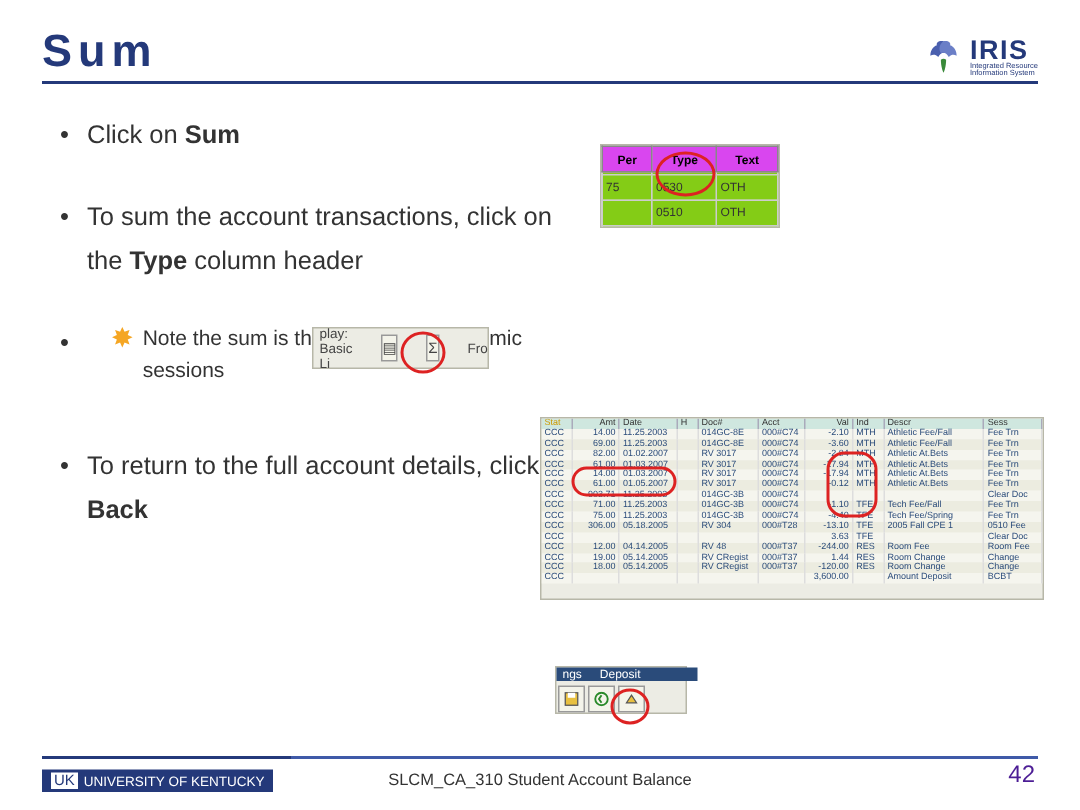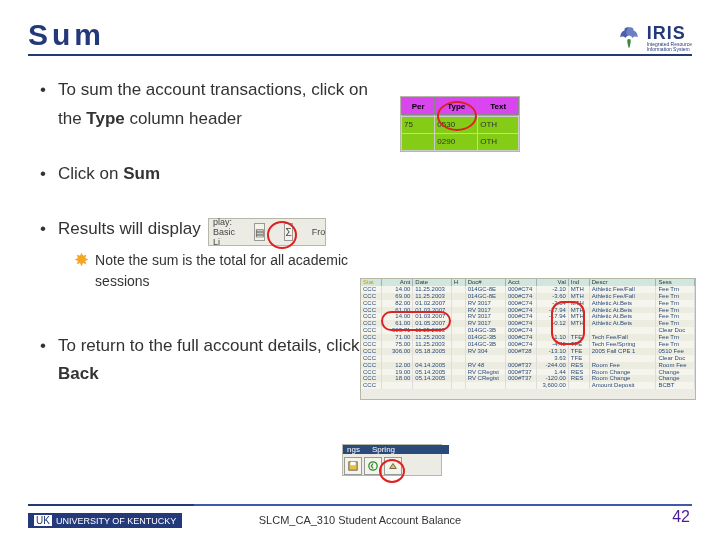--- a/index.html
+++ b/index.html
@@ -35,21 +35,21 @@
   .s3 .row span{border-right:1px solid #ddd;padding:0 2px;white-space:nowrap;color:#2a4b7a}
   .s3 .row:nth-child(odd){background:#f5f5ee}
   .s3 .row:nth-child(even){background:#ecece0}
   .s3 .c0{width:18px;color:#c90}.s3 .c1{width:30px;text-align:right}.s3 .c2{width:38px}
   .s3 .c3{width:10px}.s3 .c4{width:40px}.s3 .c5{width:30px}
   .s3 .c6{width:30px;text-align:right}.s3 .c7{width:18px}.s3 .c8{width:70px;color:#333}
   .s3 .c9{width:38px}
   .s3 .circ{border-radius:12px}
   .s3 .circA{left:20px;top:32px;width:66px;height:16px}
   .s3 .circB{left:190px;top:22px;width:30px;height:40px}
-  .shot.s4{left:342px;top:444px;width:100px;height:32px;display:flex;align-items:flex-end;padding:2px;gap:2px}
+  .shot.s4{left:370px;top:444px;width:88px;height:32px;display:flex;align-items:flex-end;padding:2px;gap:2px}
   .s4 .bar{width:100%;height:14px;background:linear-gradient(#2a4b7a,#2a4b7a);color:#fff;font-size:8px;display:flex;align-items:center;gap:12px;padding:0 4px}
   .s4 .tb{display:flex;gap:2px;padding:1px}
   .s4 .tb .tb-btn svg{width:10px;height:10px}
   .s4 .circ{left:36px;top:14px;width:22px;height:20px}
   
   .footer-line{position:absolute;left:28px;right:28px;bottom:34px;height:2px;background:linear-gradient(to right,#24397a 0,#24397a 25%,#3f5aa8 25%,#3f5aa8 100%)}
   .footer-logo{position:absolute;left:28px;bottom:12px;display:flex;align-items:center;gap:4px;color:#fff;background:#24397a;padding:2px 6px;font-size:9px}
   .footer-logo .uk{background:#fff;color:#24397a;font-weight:400;padding:0 2px;font-size:10px}
   .footer-center{position:absolute;left:0;right:0;bottom:14px;text-align:center;font-size:11px;color:#333}
   .footer-page{position:absolute;right:30px;bottom:14px;font-size:16px;color:#4c1d95}
@@ -69,28 +69,27 @@
       </svg>
       <div class="iris-text">
         <span class="big">IRIS</span>
         <span class="sm">Integrated Resource</span>
         <span class="sm">Information System</span>
       </div>
     </div>
   </div>
 
   <ul class="main">
+    <li>
+      <span>Click on </span><span class="bold">Sum</span>
+    </li>
     <li style="max-width:330px">
       <span>To sum the account transactions, click on the </span><span class="bold">Type</span><span> column header</span>
     </li>
-    <li>
-      <span>Click on </span><span class="bold">Sum</span>
-    </li>
     <li style="max-width:310px">
-      <span>Results will display</span>
       <div class="sub">
         <span class="star">✸</span>
         <span>Note the sum is the total for all academic sessions</span>
       </div>
     </li>
     <li style="margin-top:40px;max-width:310px">
       <span>To return to the full account details, click </span><span class="bold">Back</span>
     </li>
   </ul>
 
@@ -107,21 +106,21 @@
             <td></td>
             <td></td>
           </tr>
       <tr>
             <td>75</td>
             <td>0530</td>
             <td>OTH</td>
           </tr>
       <tr>
             <td></td>
-            <td>0290</td>
+            <td>0510</td>
             <td>OTH</td>
           </tr>
     </tbody>
       </table>
     <div class="circ"></div>
   </div>
 
   <div class="shot s2">
     <span>play: Basic Li</span>
     <span class="tb-btn">▤</span>
@@ -325,21 +324,21 @@
           <span class="c9">BCBT</span>
         </div>
       </div>
     <div class="circ circA"></div>
     <div class="circ circB"></div>
   </div>
 
   <div class="shot s4" style="flex-direction:column;align-items:stretch;padding:0">
     <div class="bar">
       <span>ngs</span>
-      <span>Spring</span>
+      <span>Deposit</span>
     </div>
     <div class="tb">
       <span class="tb-btn">
         <svg viewBox="0 0 12 12">
             <rect x="1" y="1" width="10" height="10" fill="#e8c040" stroke="#555"></rect>
             <rect x="3" y="1" width="6" height="4" fill="#fff"></rect>
           </svg>
       </span>
       <span class="tb-btn">
         <svg viewBox="0 0 12 12">

